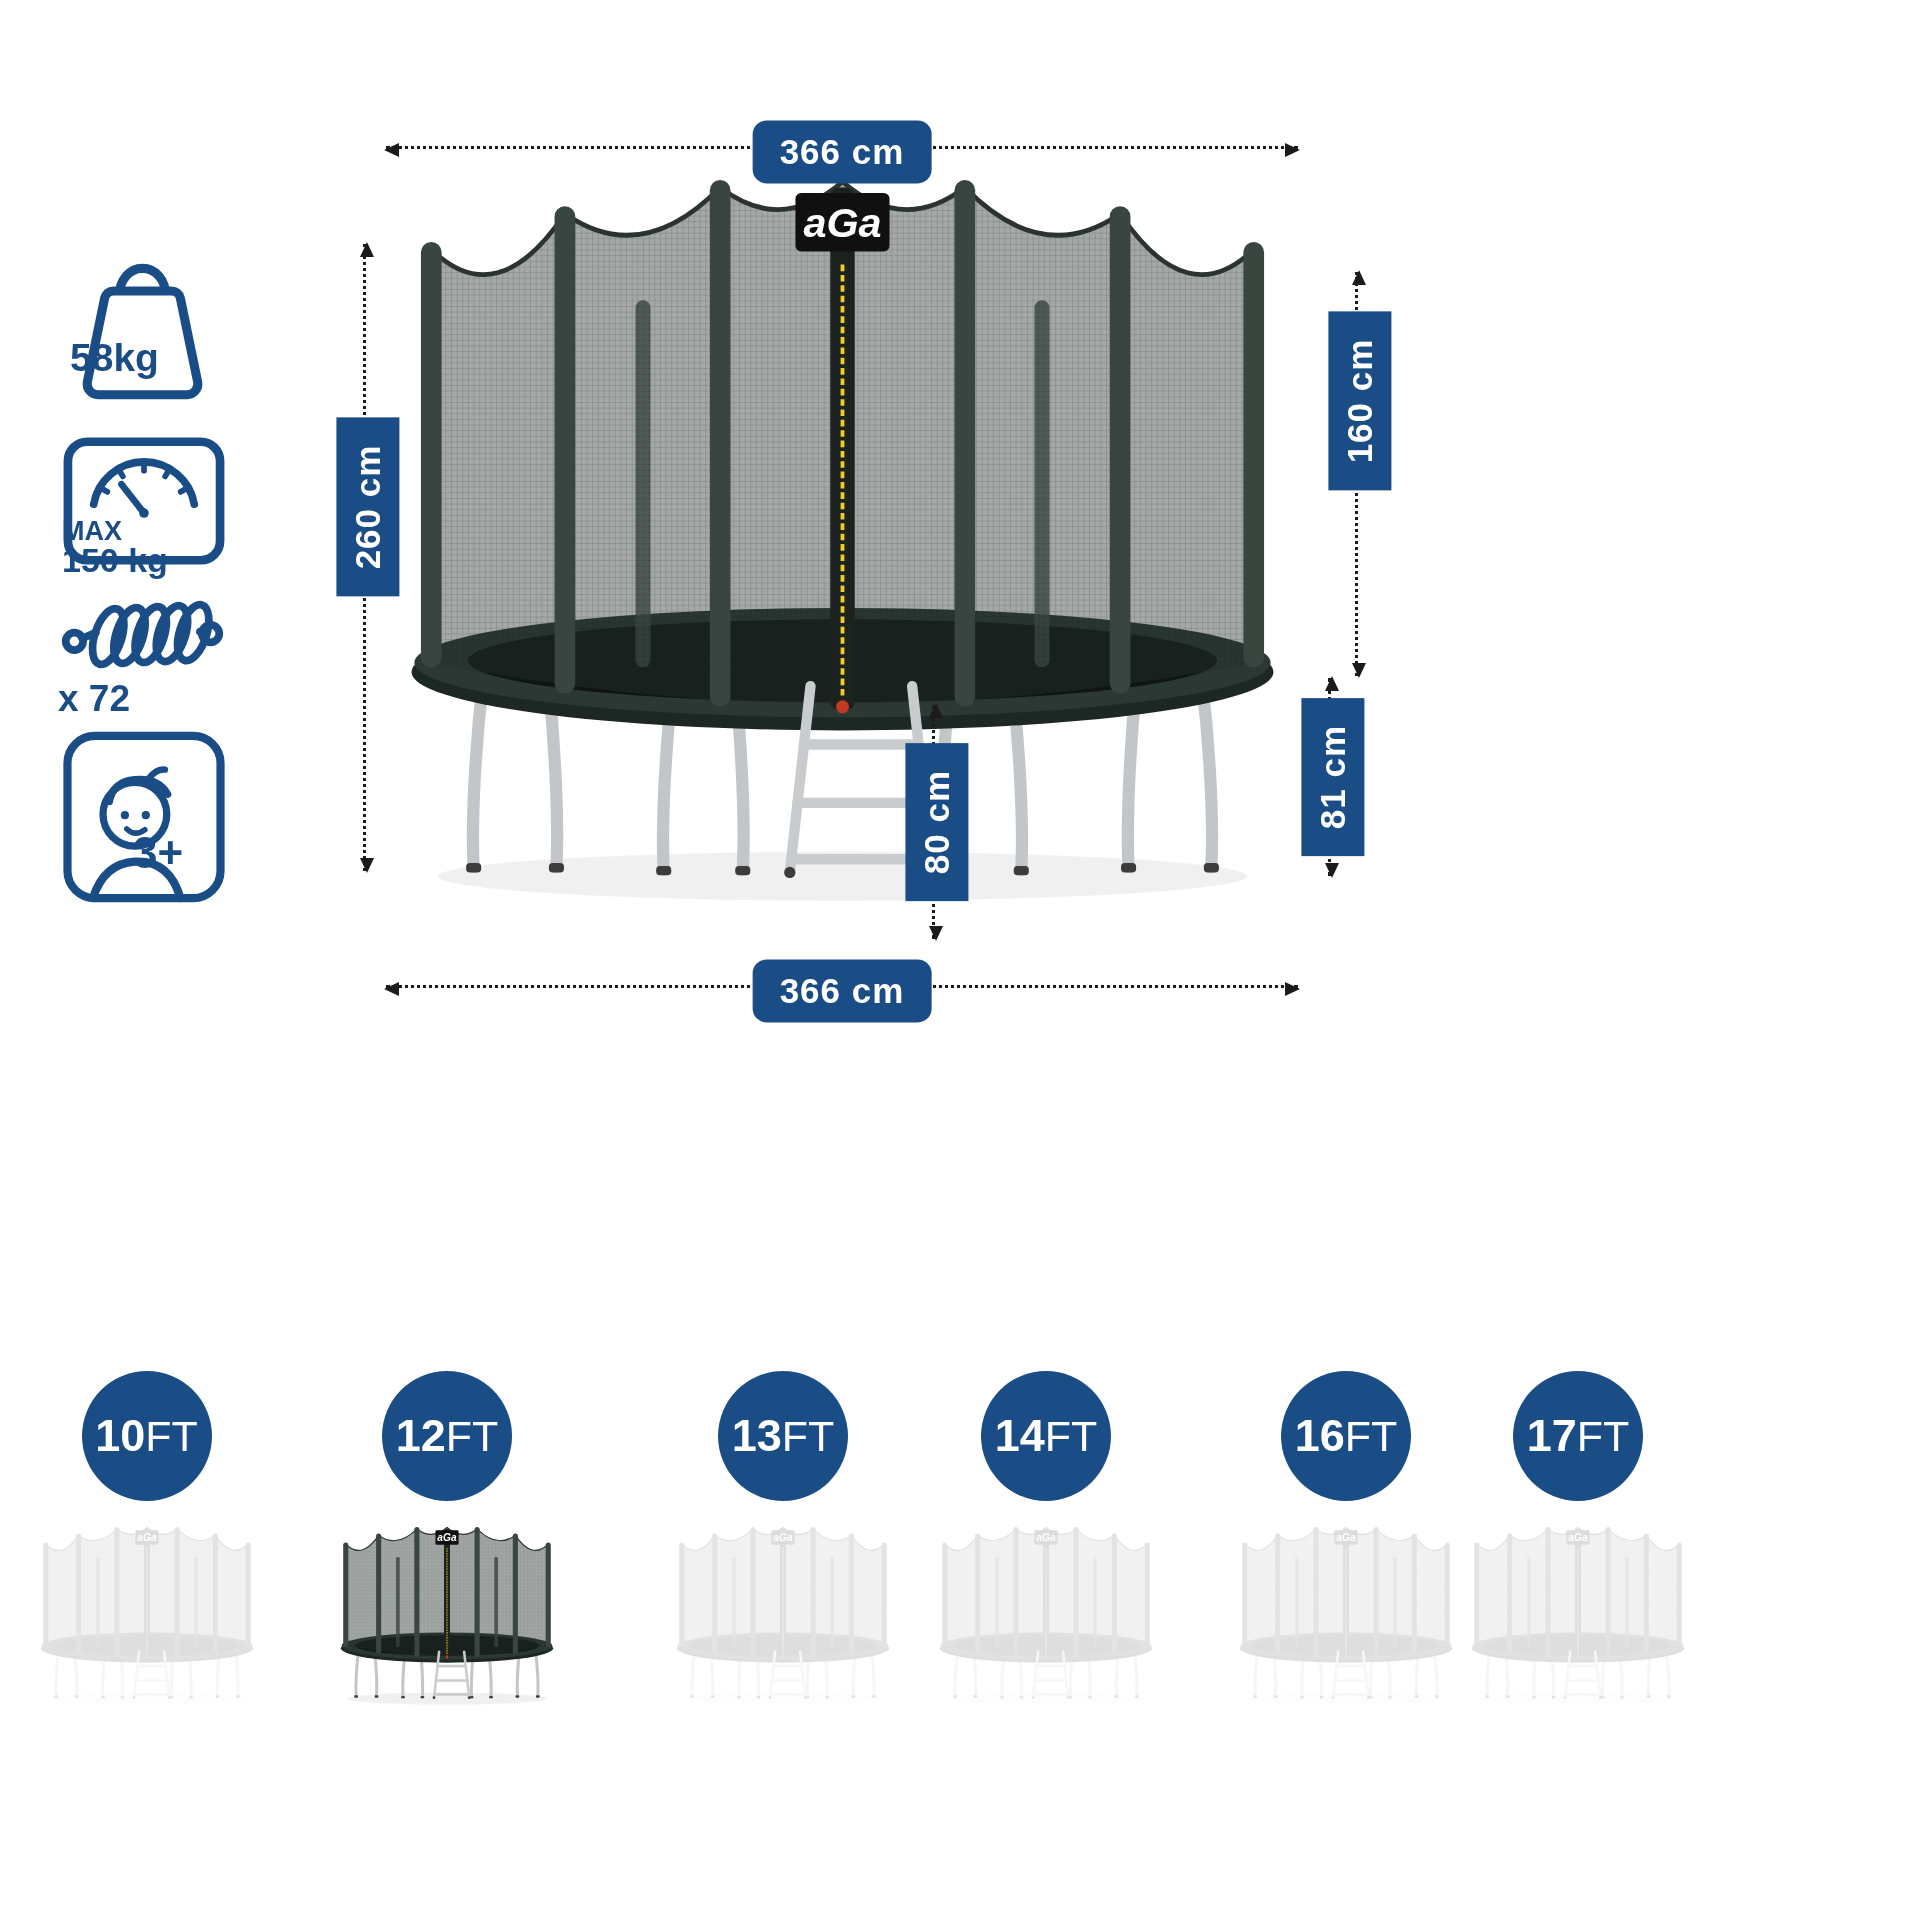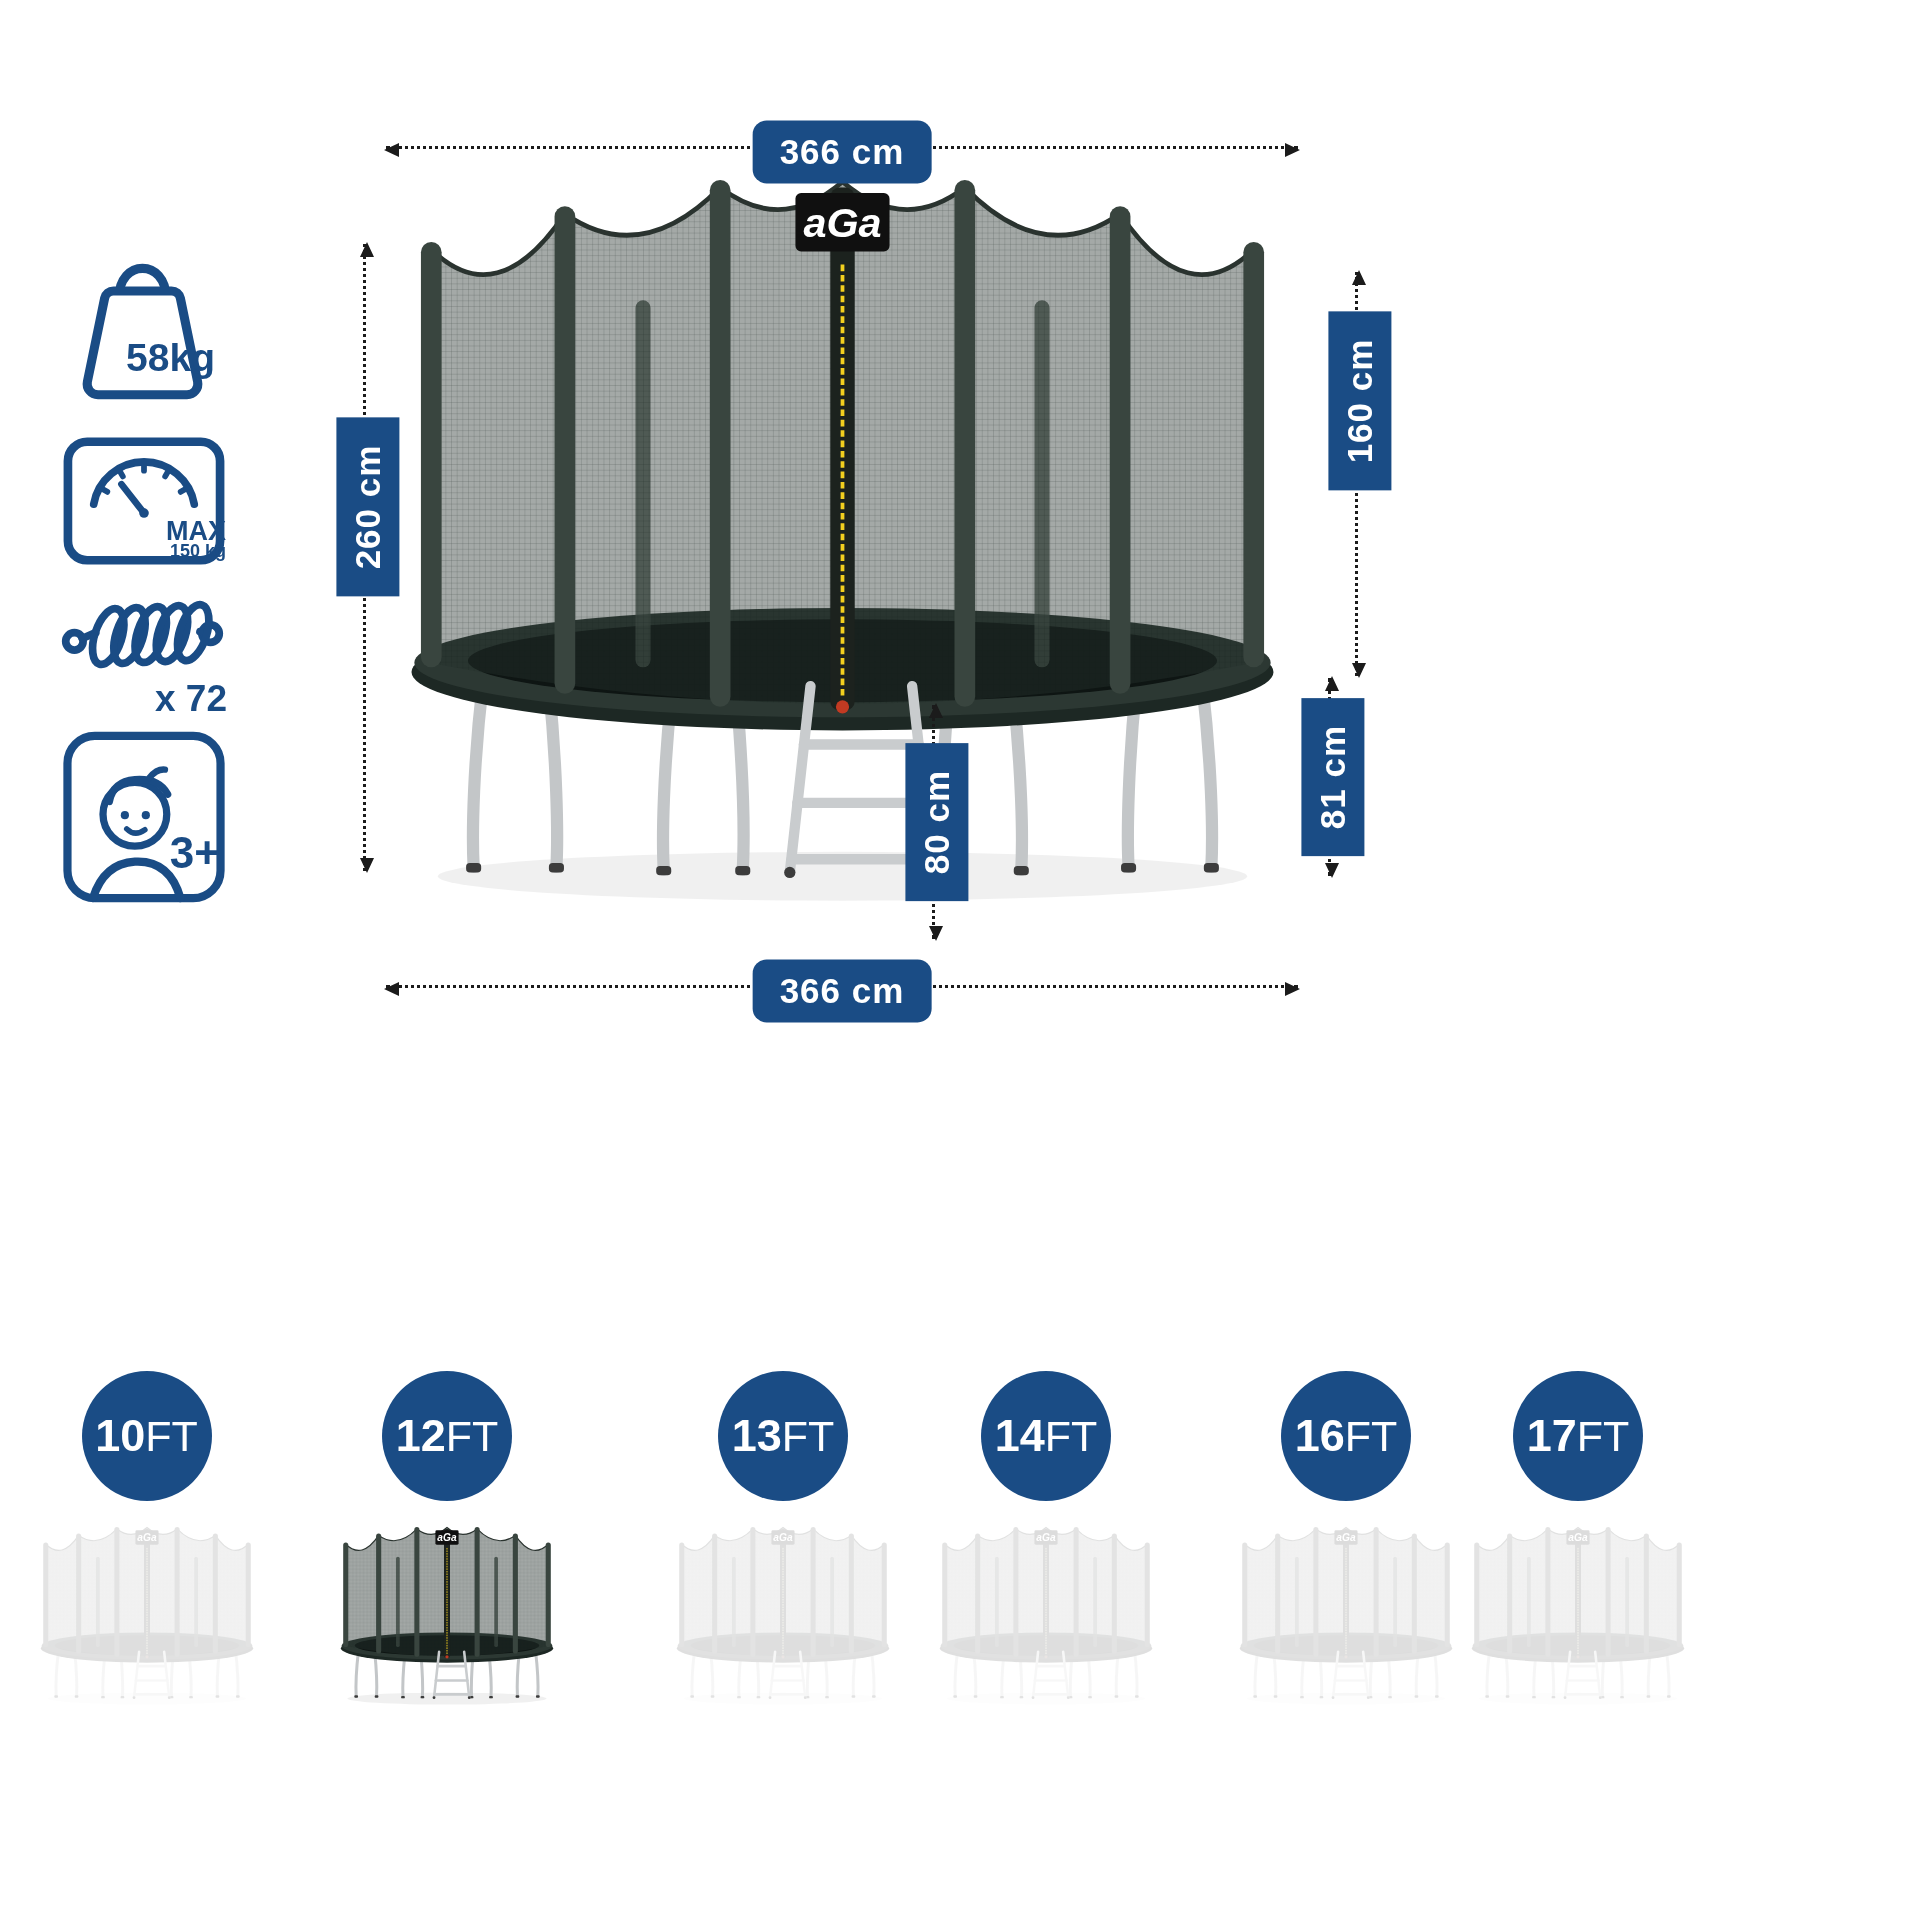--- a/index.html
+++ b/index.html
@@ -23,21 +23,21 @@
   .dim-label { position:absolute; background:var(--accent); color:#fff; font-weight:bold;
         font-size:35px; padding:11.6px 27px; white-space:nowrap; letter-spacing:1px; }
   .dim-h .dim-label { left:50%; top:3px; transform:translate(-50%,-50%);border-radius:14px; }
   .dim-v .dim-label { left:1.9px; top:50%; transform:translate(-50%,-50%) rotate(-90deg); }
 
   
   .f-icon { position:absolute; }
   .ik { stroke:var(--accent); fill:none; stroke-linecap:round; stroke-linejoin:round; }
   .ik-fill { fill:var(--accent); }
   .ik-body { fill:#ffffff; stroke:var(--accent); stroke-linejoin:round; }
-  .f-label { position:absolute; color:var(--accent); font-weight:bold; text-align:right; }
+  .f-label { position:absolute; color:var(--accent); font-weight:bold; text-align:left; }
 
   
   .tramp-main { position:absolute; left:372px; top:159px; width:941px; height:772px; }
 
   
   .size-col { position:absolute; top:1371px; width:270px; text-align:center; cursor:pointer; }
   .size-circle { width:130px; height:130px; border-radius:50%; background:var(--accent);
         color:#fff; margin:0 auto; display:flex; align-items:center; justify-content:center; }
   .sz-val { font-size:45px; font-weight:800;text-align:center; }
   .sz-unit { font-size:43px; font-weight:500; }
@@ -157,21 +157,21 @@
     <line x1="39.1" y1="53.5" x2="46.9" y2="58"></line>
     <line x1="58.5" y1="34.1" x2="63" y2="41.9"></line>
     <line x1="85" y1="27" x2="85" y2="36"></line>
     <line x1="111.5" y1="34.1" x2="107" y2="41.9"></line>
     <line x1="130.9" y1="53.5" x2="123.1" y2="58"></line>
   </g>
   <line class="ik" x1="85" y1="80" x2="61.6" y2="50.1" stroke-width="7"></line>
   <circle class="ik-fill" cx="85" cy="80" r="5"></circle>
 </svg>
 <span class="f-label" style="left:62px; top:516px; width:164px; font-size:27px;">MAX</span>
-<span class="f-label" style="left:62px; top:541px; width:164px; font-size:18px;">150 kg</span>
+<span class="f-label" style="left:62px; top:541px; width:164px; font-size:34px;">150 kg</span>
 
 <svg class="f-icon" viewBox="0 0 175 95" style="left:58px; top:591px; width:169px; height:92px;">
   <g class="ik" stroke-width="8">
     <circle cx="17" cy="52" r="9"></circle>
     <circle cx="158" cy="44" r="9"></circle>
     <path d="M25,49 L39,43"></path>
     <path d="M147,42 L151,43"></path>
     <ellipse cx="52" cy="47" rx="14" ry="30" transform="rotate(18 52 47)"></ellipse>
     <ellipse cx="74" cy="46" rx="14" ry="30" transform="rotate(18 74 46)"></ellipse>
     <ellipse cx="96" cy="45" rx="14" ry="30" transform="rotate(18 96 45)"></ellipse>

